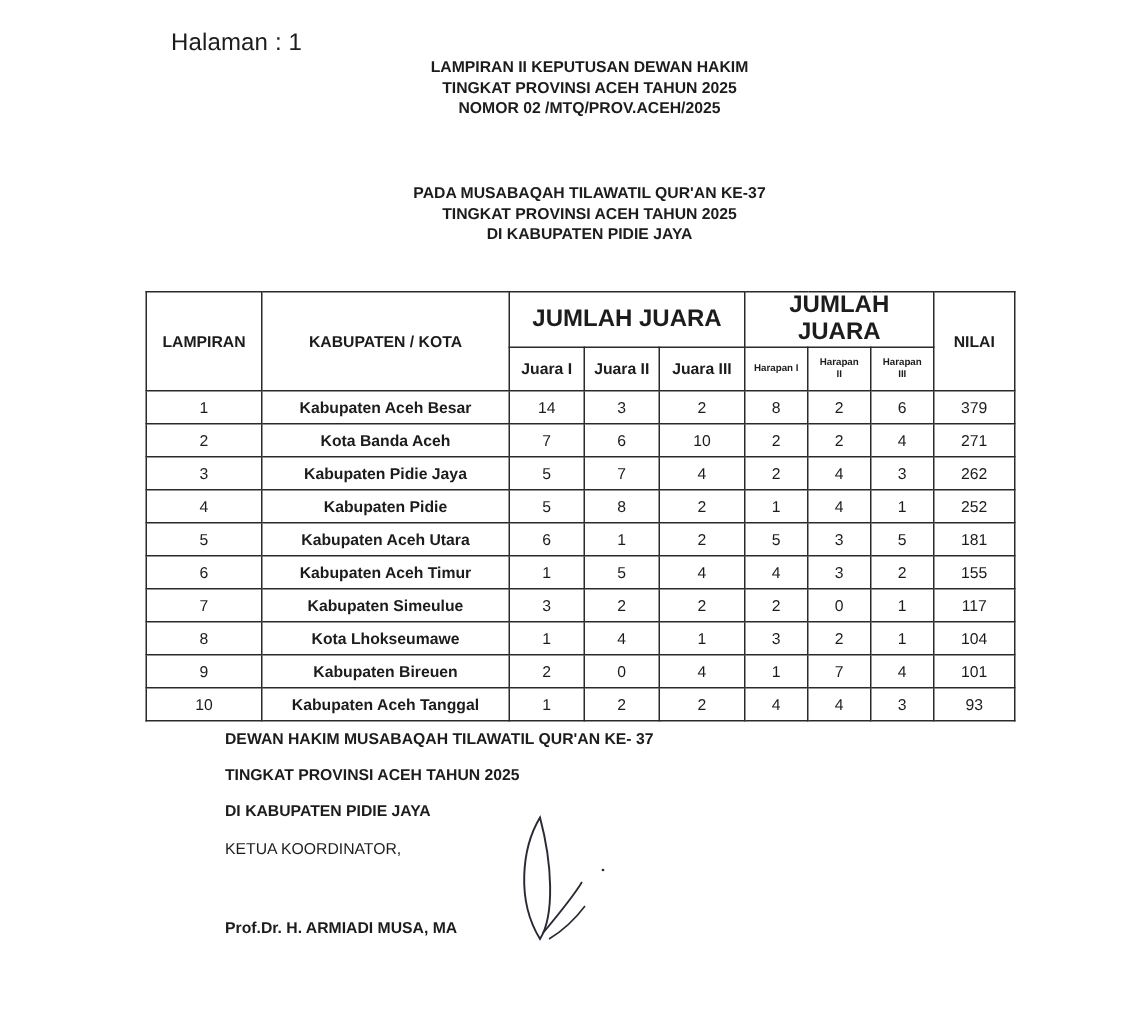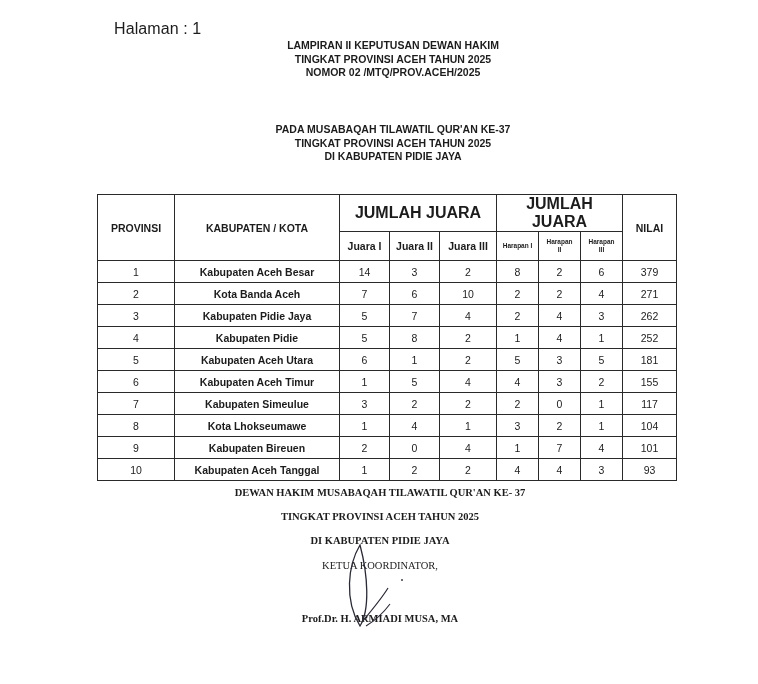--- a/index.html
+++ b/index.html
@@ -67,21 +67,21 @@
     td.num { font-size: 10.5px; }
 
     .footer-block {
       position: absolute;
       left: 150px;
       width: 460px;
       text-align: center;
       font-weight: bold;
       font-size: 10.5px;
     }
-    .footer-line { position: absolute; width: 100%; text-align: center; white-space: nowrap; font-family: Liberation Serif, serif; }
+    .footer-line { position: absolute; width: 100%; text-align: left; white-space: nowrap; }
     .footer-line.normal { font-weight: normal; }
     .signature {
       position: absolute;
       left: 330px;
       top: 540px;
       width: 90px;
       height: 90px;
     }
   </style>
 </head>
@@ -97,21 +97,21 @@
 
 <div class="header-block h2">
   <div>PADA MUSABAQAH TILAWATIL QUR'AN KE-37</div>
   <div>TINGKAT PROVINSI ACEH TAHUN 2025</div>
   <div>DI KABUPATEN PIDIE JAYA</div>
 </div>
 
 <table class="results">
   <thead>
     <tr>
-      <th class="col-rank" rowspan="2">PROVINSI</th>
+      <th class="col-rank" rowspan="2">LAMPIRAN</th>
       <th class="col-region" rowspan="2">KABUPATEN / KOTA</th>
       <th class="group" colspan="3">JUMLAH JUARA</th>
       <th class="group" colspan="3">JUMLAH JUARA</th>
       <th class="col-nilai" rowspan="2">NILAI</th>
     </tr>
     <tr>
       <th class="sub j">Juara I</th>
       <th class="sub j">Juara II</th>
       <th class="sub j3">Juara III</th>
       <th class="sub h">Harapan I</th>

